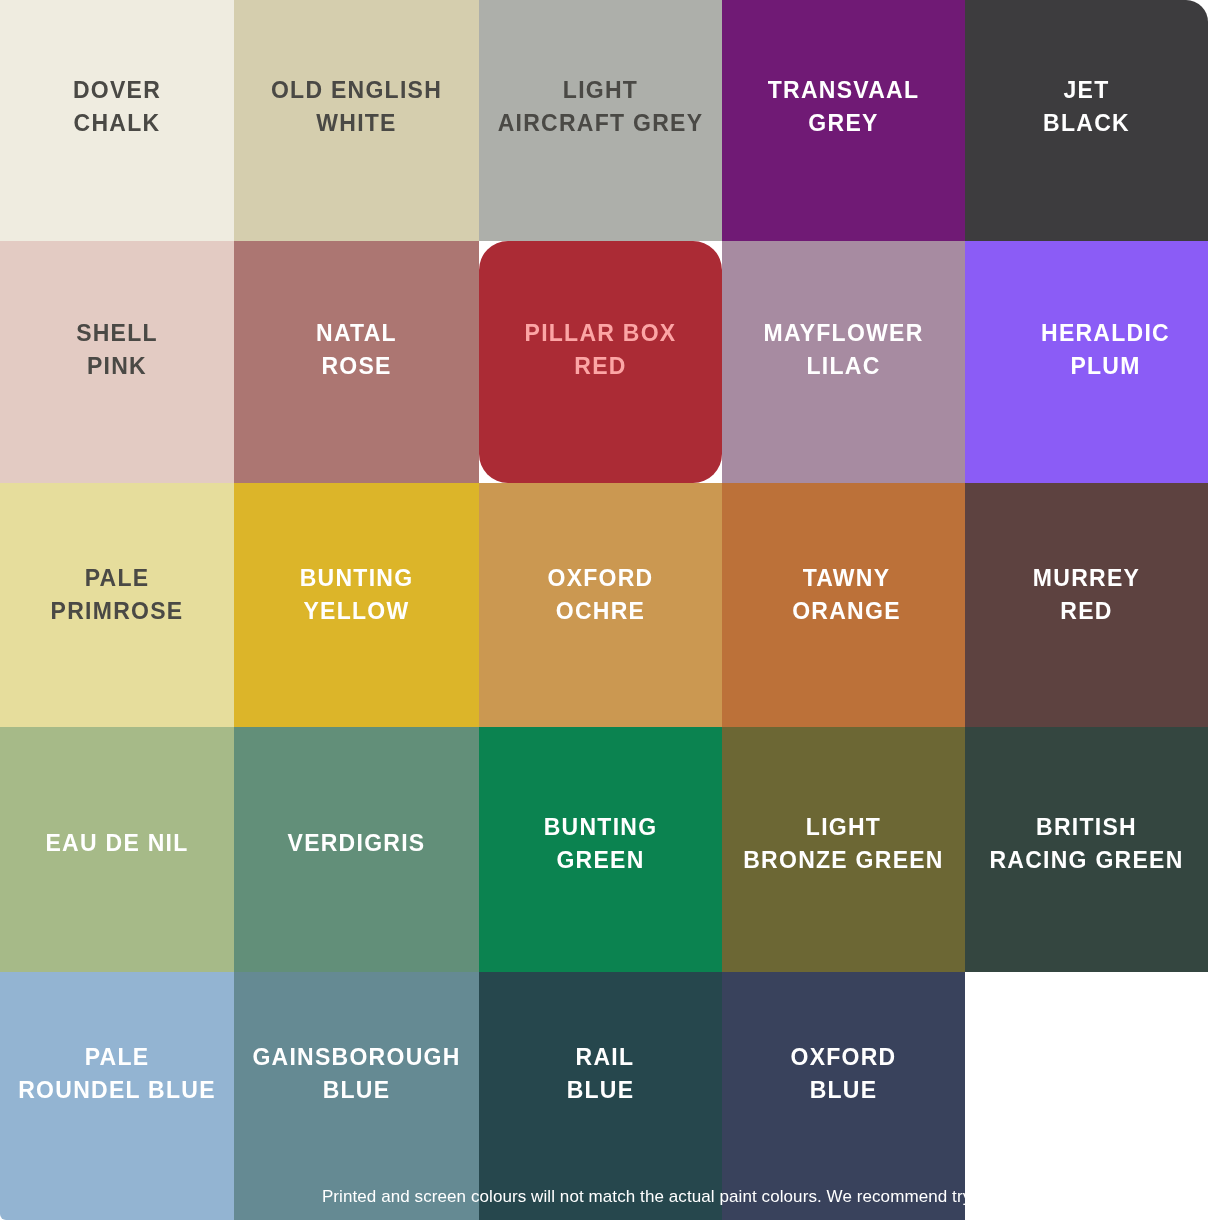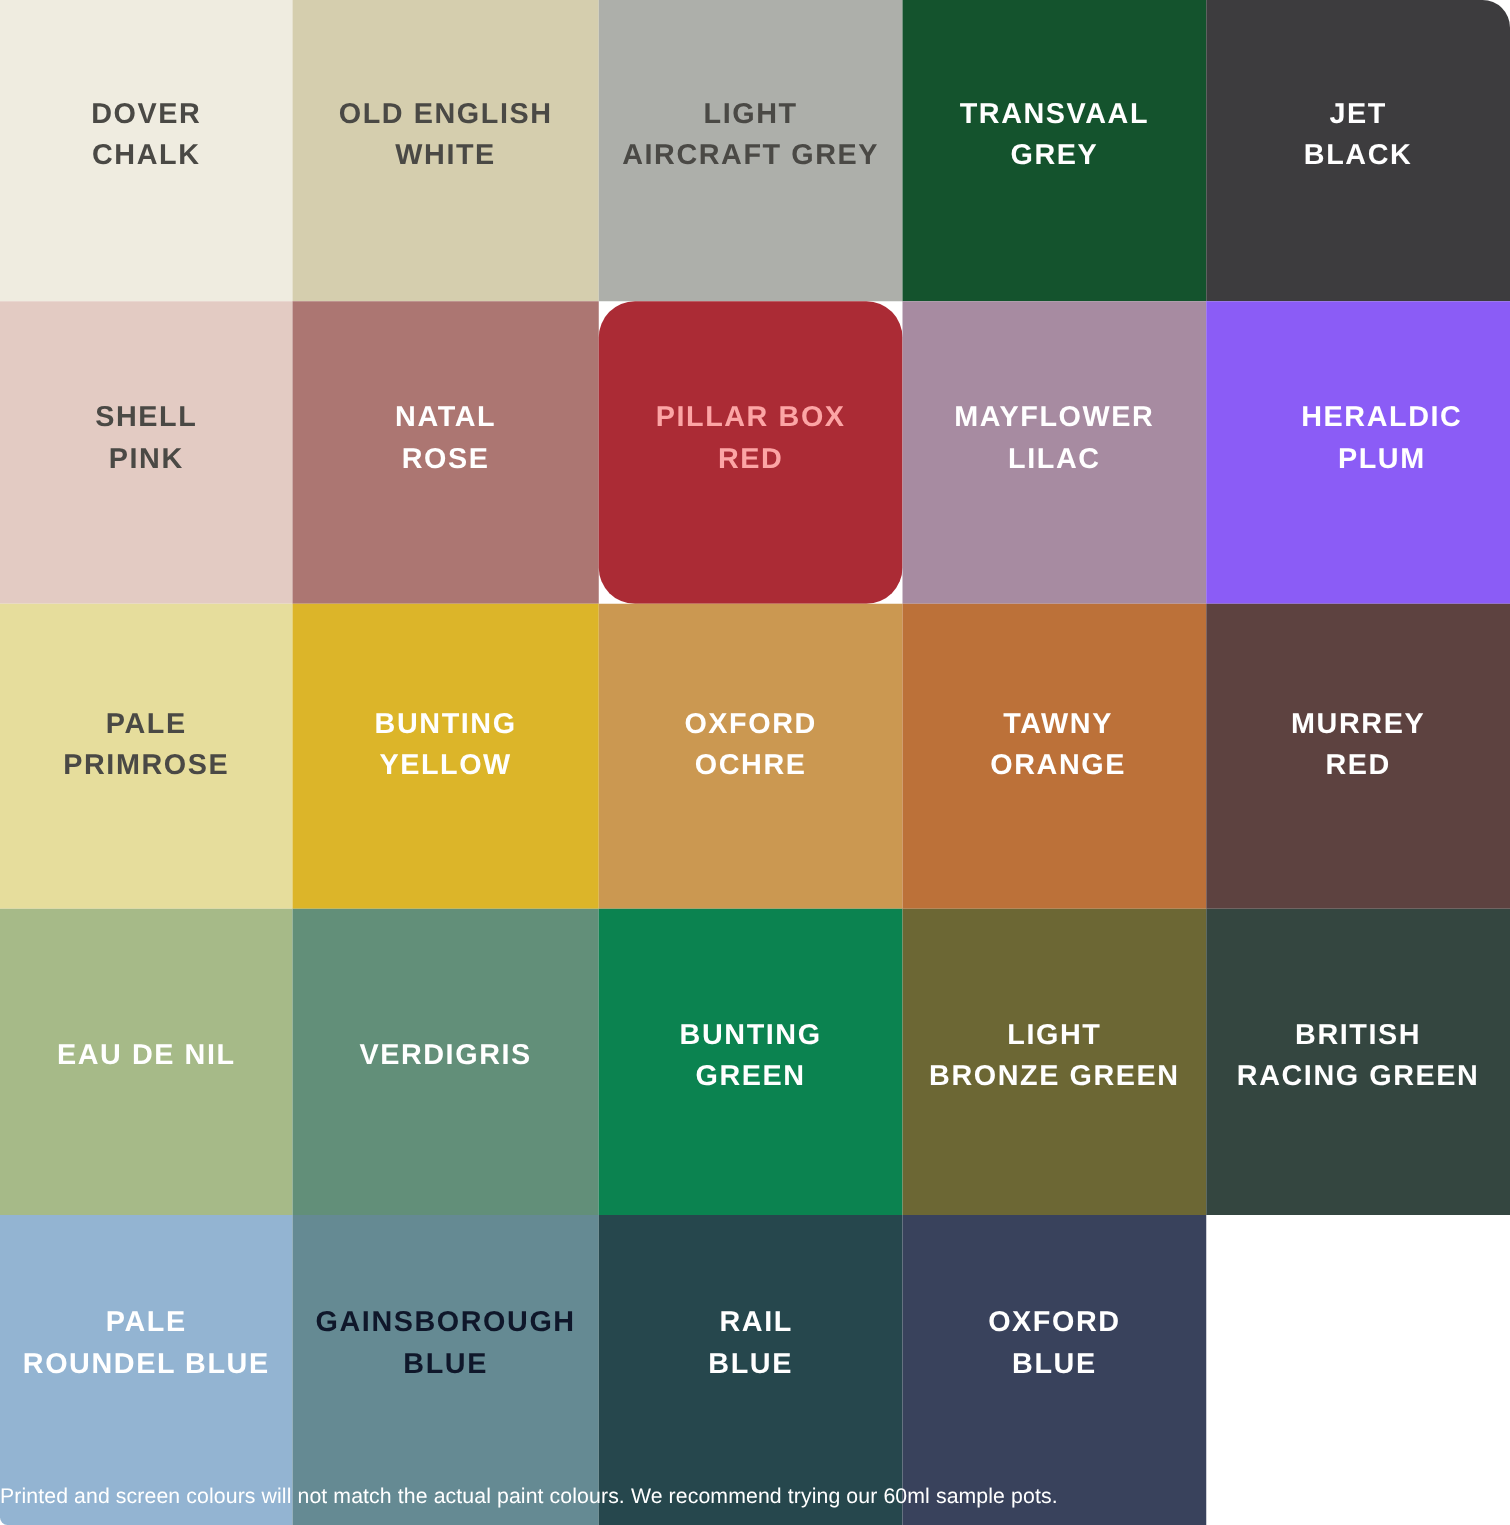--- a/index.html
+++ b/index.html
@@ -61,21 +61,21 @@
   .row-5 .swatch-label { transform: translateY(-22px); }
 
   .disclaimer {
     position: absolute;
     left: 0;
     bottom: 0;
     width: 1168px;
     height: 46px;
     display: flex;
     align-items: center;
-    justify-content: flex-start;
+    justify-content: flex-end;
     pointer-events: none;
   }
   .disclaimer-text {
     font-size: 17px;
     font-weight: 400;
     color: #ffffff;
     letter-spacing: 0.005em;
     white-space: nowrap;
   }
 </style>
@@ -91,21 +91,21 @@
 CHALK</span>
     </div>
     <div class="swatch row-1" style="background-color: rgb(213, 206, 174); color: rgb(74, 73, 69);">
       <span class="swatch-label">OLD ENGLISH
 WHITE</span>
     </div>
     <div class="swatch row-1" style="background-color: rgb(173, 175, 170); color: rgb(74, 73, 69);">
       <span class="swatch-label">LIGHT
 AIRCRAFT GREY</span>
     </div>
-    <div class="swatch row-1" style="background-color: #14532d; color: rgb(255, 255, 255);">
+    <div class="swatch row-1" style="background-color: #701a75; color: rgb(255, 255, 255);">
       <span class="swatch-label">TRANSVAAL
 GREY</span>
     </div>
     <div class="swatch row-1" style="background-color: rgb(61, 60, 62); color: rgb(255, 255, 255);">
       <span class="swatch-label">JET
 BLACK</span>
     </div>
 
     <div class="swatch row-2" style="background-color: rgb(227, 203, 195); color: rgb(74, 73, 69);">
       <span class="swatch-label">SHELL
@@ -165,21 +165,21 @@
     </div>
     <div class="swatch row-4" style="background-color: rgb(52, 70, 64); color: rgb(255, 255, 255);">
       <span class="swatch-label">BRITISH
 RACING GREEN</span>
     </div>
 
     <div class="swatch row-5" style="background-color: rgb(147, 180, 210); color: rgb(255, 255, 255);">
       <span class="swatch-label">PALE
 ROUNDEL BLUE</span>
     </div>
-    <div class="swatch row-5" style="background-color: rgb(101, 138, 147); color: #0f172a;">
+    <div class="swatch row-5" style="background-color: rgb(101, 138, 147); color: #ffffff;">
       <span class="swatch-label">GAINSBOROUGH
 BLUE</span>
     </div>
     <div class="swatch row-5" style="background-color: rgb(38, 71, 77); color: rgb(255, 255, 255); text-align: right;">
       <span class="swatch-label">RAIL
 BLUE</span>
     </div>
     <div class="swatch row-5" style="background-color: rgb(57, 66, 92); color: rgb(255, 255, 255);">
       <span class="swatch-label">OXFORD
 BLUE</span>

